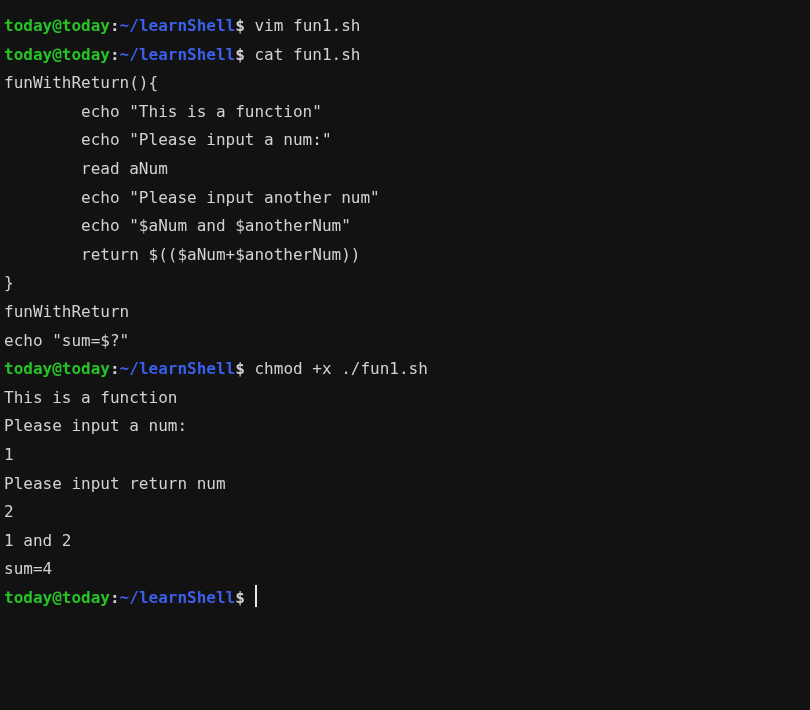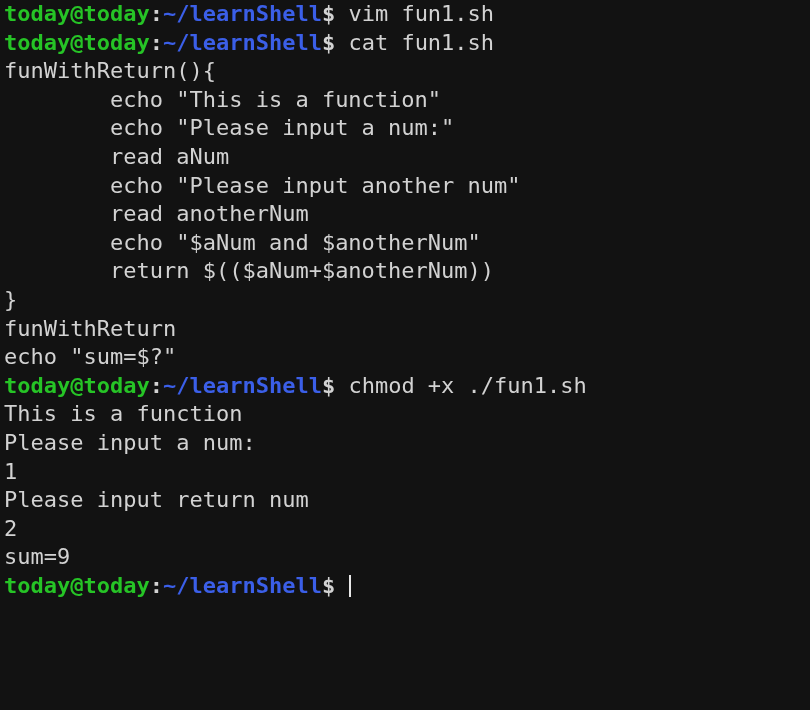--- a/index.html
+++ b/index.html
@@ -8,24 +8,24 @@
     padding: 0;
     background: #121212;
   }
   #terminal {
     width: 810px;
     height: 710px;
     background: #121212;
     overflow: hidden;
     position: relative;
     font-family: "DejaVu Sans Mono", "Liberation Mono", monospace;
-    font-size: 22px;
+    font-size: 16px;
     line-height: 28.6px;
     letter-spacing: 0px;
-    padding: 0 0 0 4px;
+    padding: 12px 0 0 4px;
     box-sizing: border-box;
   }
   .line {
     white-space: pre;
     height: 28.6px;
     color: #d2d2d2;
     font-weight: 400;
   }
   .seg-user {
     color: #26c426;
@@ -64,27 +64,27 @@
 <body>
 
 <div id="terminal">
     <div class="line"><span class="seg-user">today@today</span><span class="seg-punct">:</span><span class="seg-path">~/learnShell</span><span class="seg-dollar">$</span><span class="seg-cmd"> vim fun1.sh</span></div>
     <div class="line"><span class="seg-user">today@today</span><span class="seg-punct">:</span><span class="seg-path">~/learnShell</span><span class="seg-dollar">$</span><span class="seg-cmd"> cat fun1.sh</span></div>
     <div class="line"><span class="seg-plain">funWithReturn(){</span></div>
     <div class="line"><span class="seg-plain">        echo "This is a function"</span></div>
     <div class="line"><span class="seg-plain">        echo "Please input a num:"</span></div>
     <div class="line"><span class="seg-plain">        read aNum</span></div>
     <div class="line"><span class="seg-plain">        echo "Please input another num"</span></div>
-    <div class="line"><span class="seg-plain">        read anotherNum</span></div>
     <div class="line"><span class="seg-plain">        echo "$aNum and $anotherNum"</span></div>
     <div class="line"><span class="seg-plain">        return $(($aNum+$anotherNum))</span></div>
     <div class="line"><span class="seg-plain">}</span></div>
     <div class="line"><span class="seg-plain">funWithReturn</span></div>
     <div class="line"><span class="seg-plain">echo "sum=$?"</span></div>
     <div class="line"><span class="seg-user">today@today</span><span class="seg-punct">:</span><span class="seg-path">~/learnShell</span><span class="seg-dollar">$</span><span class="seg-cmd"> chmod +x ./fun1.sh</span></div>
     <div class="line"><span class="seg-plain">This is a function</span></div>
     <div class="line"><span class="seg-plain">Please input a num:</span></div>
     <div class="line"><span class="seg-plain">1</span></div>
     <div class="line"><span class="seg-plain">Please input return num</span></div>
     <div class="line"><span class="seg-plain">2</span></div>
-    <div class="line"><span class="seg-plain">sum=9</span></div>
+    <div class="line"><span class="seg-plain">1 and 2</span></div>
+    <div class="line"><span class="seg-plain">sum=4</span></div>
     <div class="line"><span class="seg-user">today@today</span><span class="seg-punct">:</span><span class="seg-path">~/learnShell</span><span class="seg-dollar">$</span><span class="seg-cmd"> </span><span class="cursor"></span></div>
   </div>
 
 </body></html>

